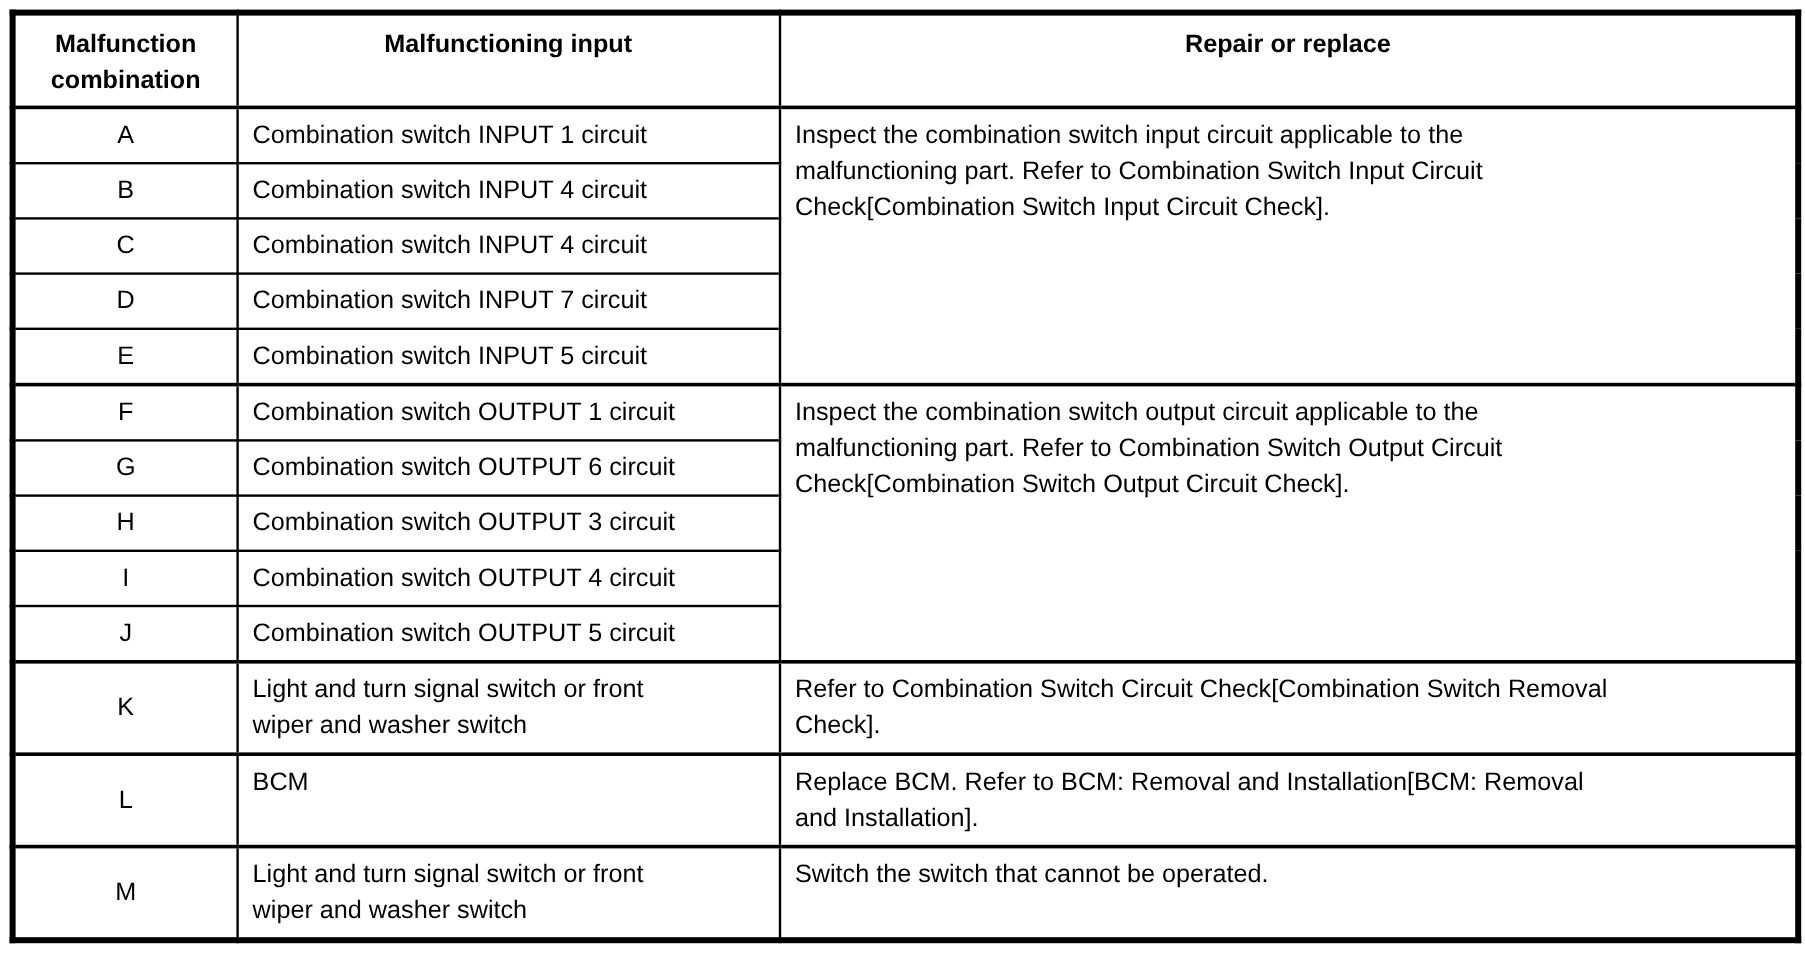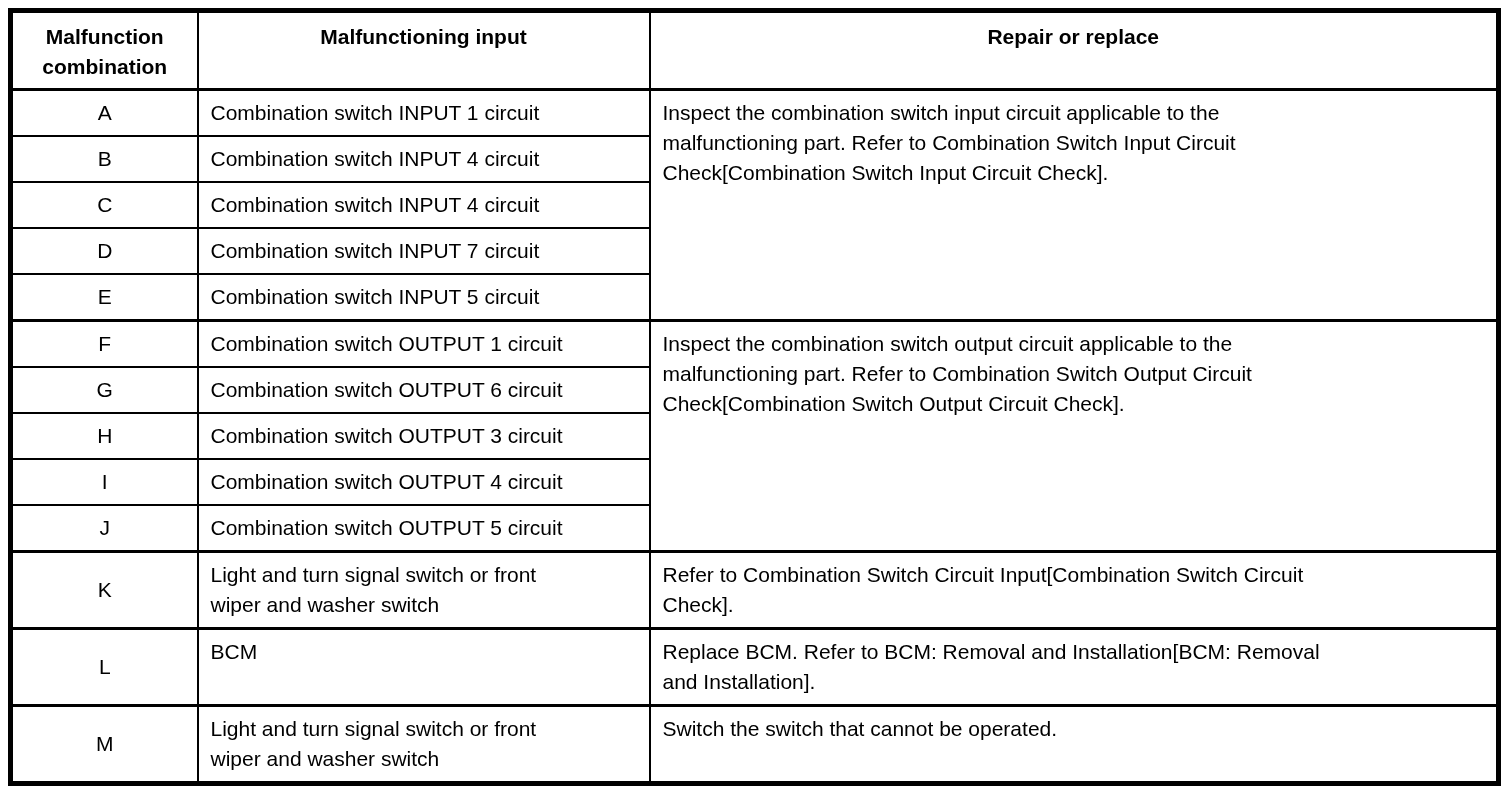--- a/index.html
+++ b/index.html
@@ -132,21 +132,21 @@
         <td class="c2">Combination switch OUTPUT 4 circuit</td>
       </tr>
       <tr class="r-single">
         <td class="c1">J</td>
         <td class="c2">Combination switch OUTPUT 5 circuit</td>
       </tr>
       <tr class="section r-double">
         <td class="c1">K</td>
         <td class="c2">Light and turn signal switch or front
 wiper and washer switch</td>
-        <td class="c3">Refer to Combination Switch Circuit Input[Combination Switch Circuit
+        <td class="c3">Refer to Combination Switch Circuit Check[Combination Switch Removal
 Check].</td>
       </tr>
       <tr class="section r-double">
         <td class="c1">L</td>
         <td class="c2">BCM</td>
         <td class="c3">Replace BCM. Refer to BCM: Removal and Installation[BCM: Removal
 and Installation].</td>
       </tr>
       <tr class="section r-double">
         <td class="c1">M</td>

